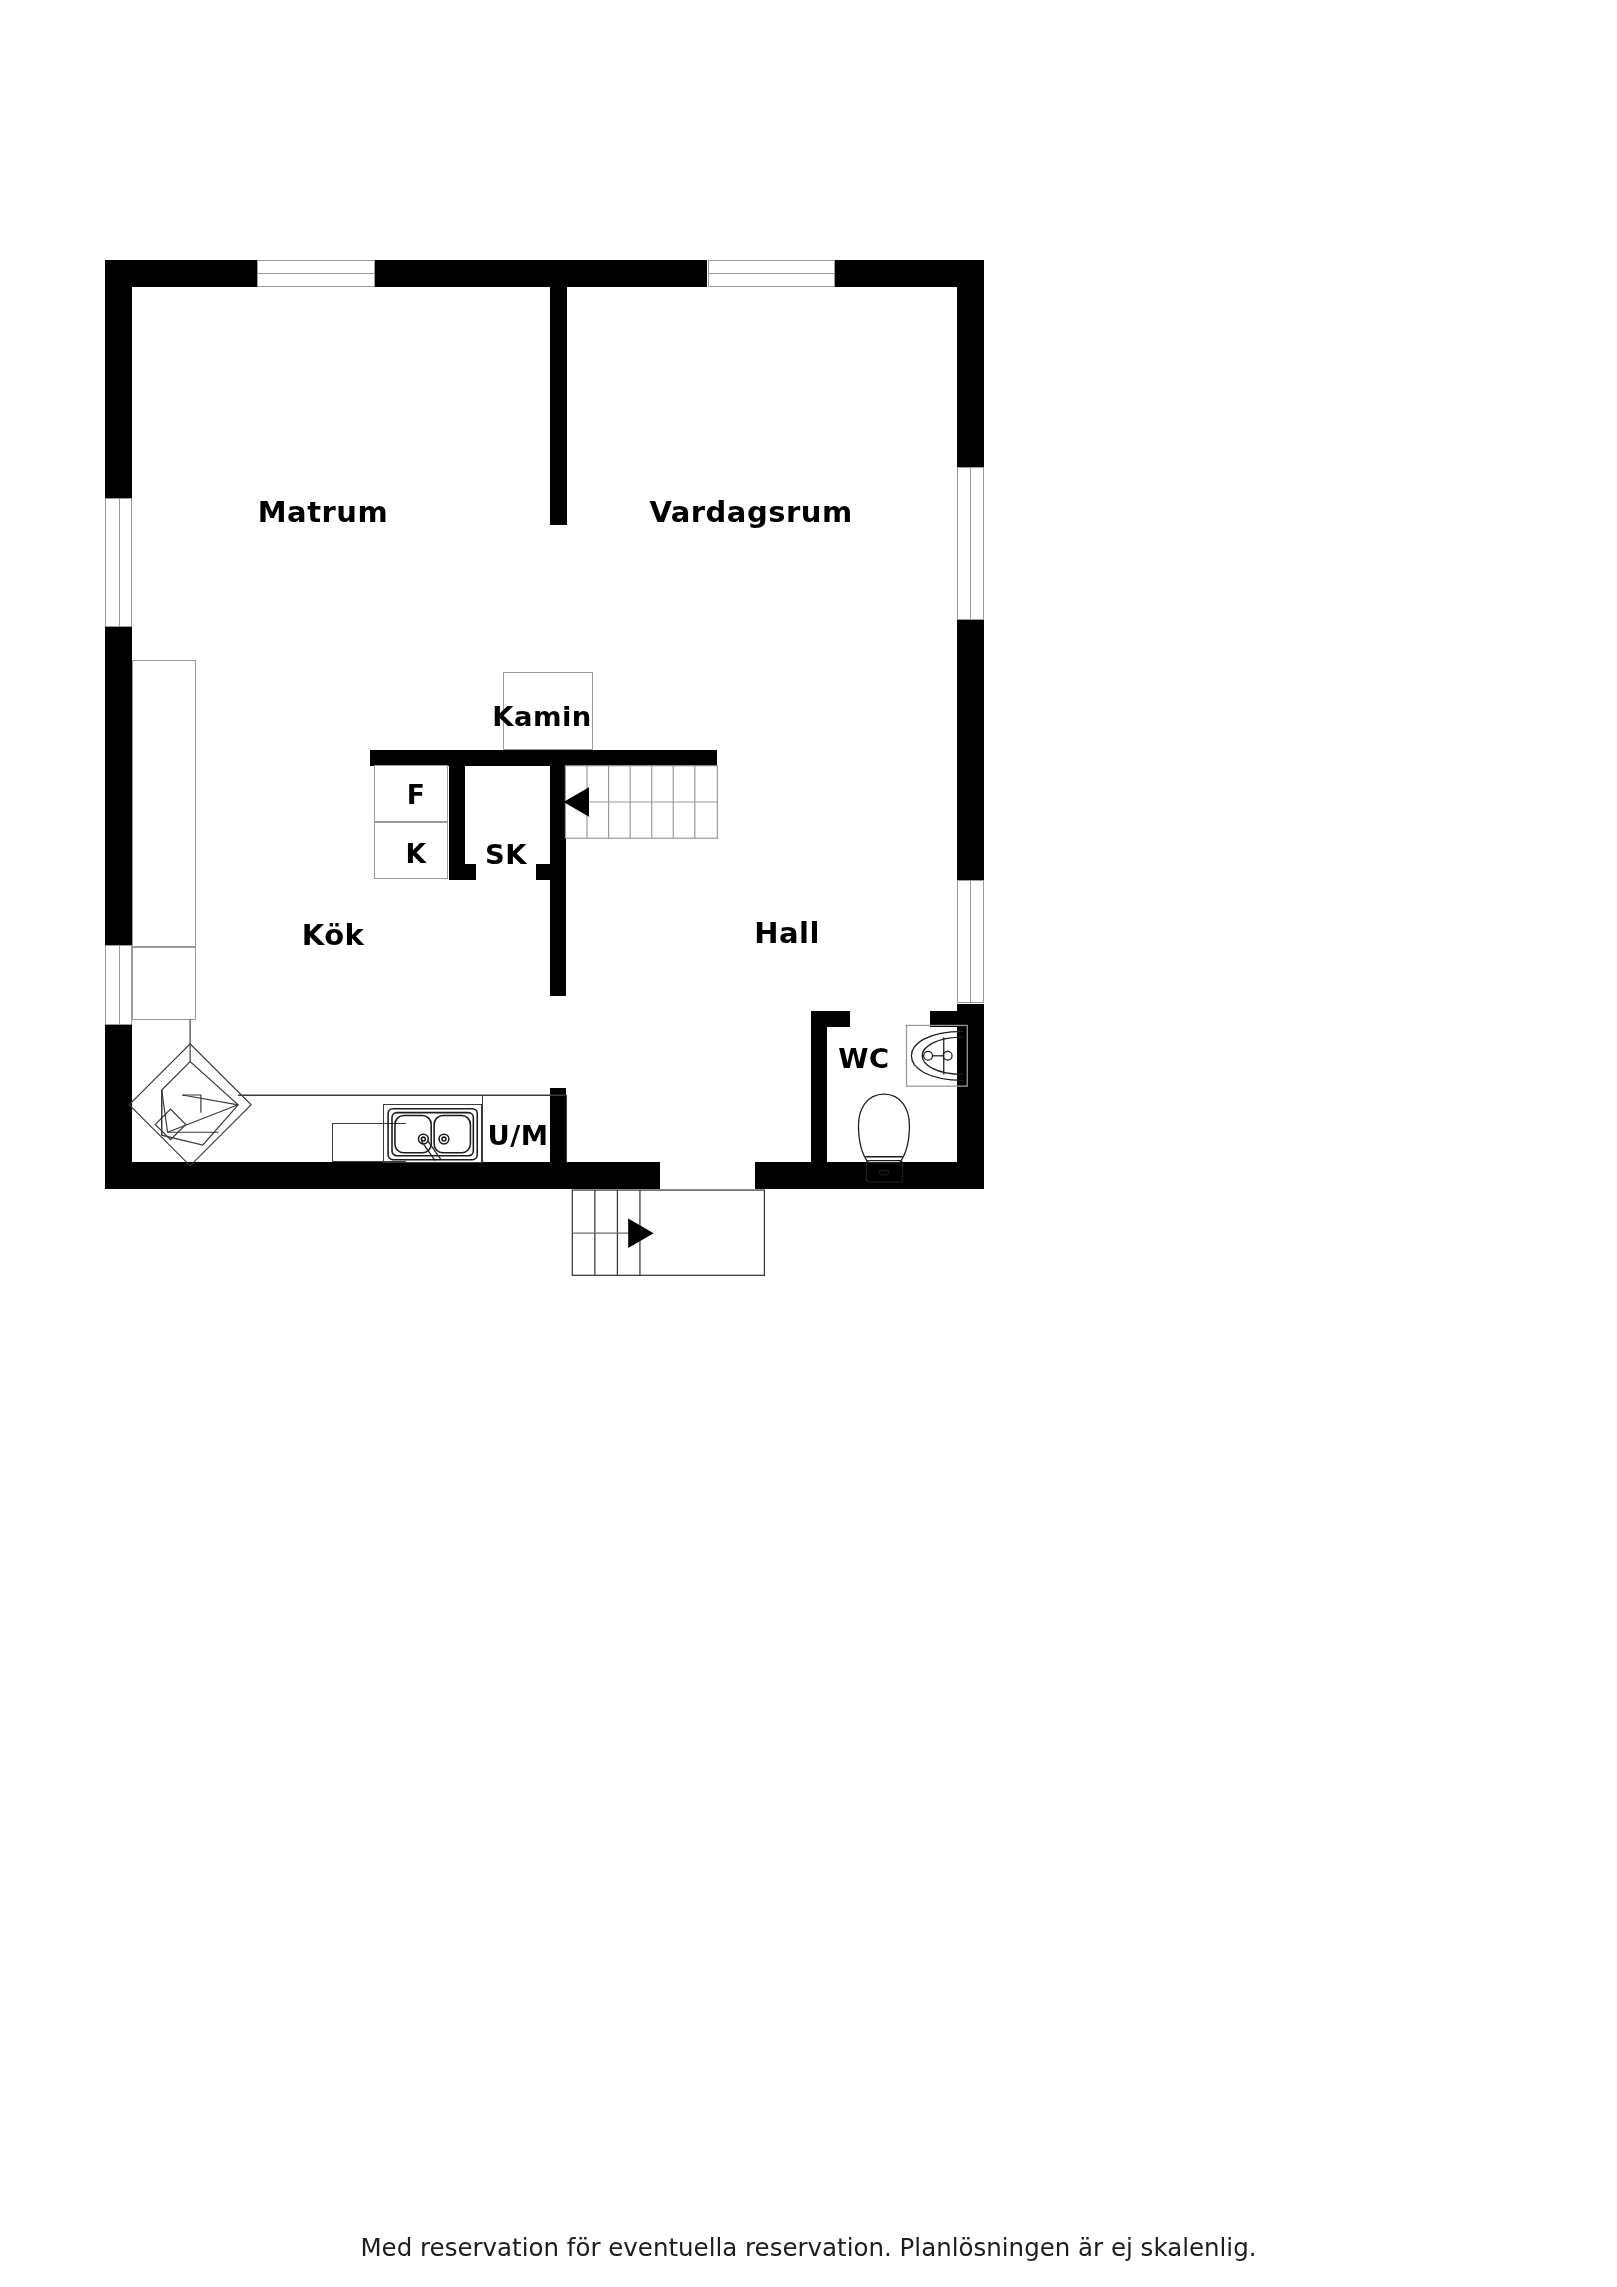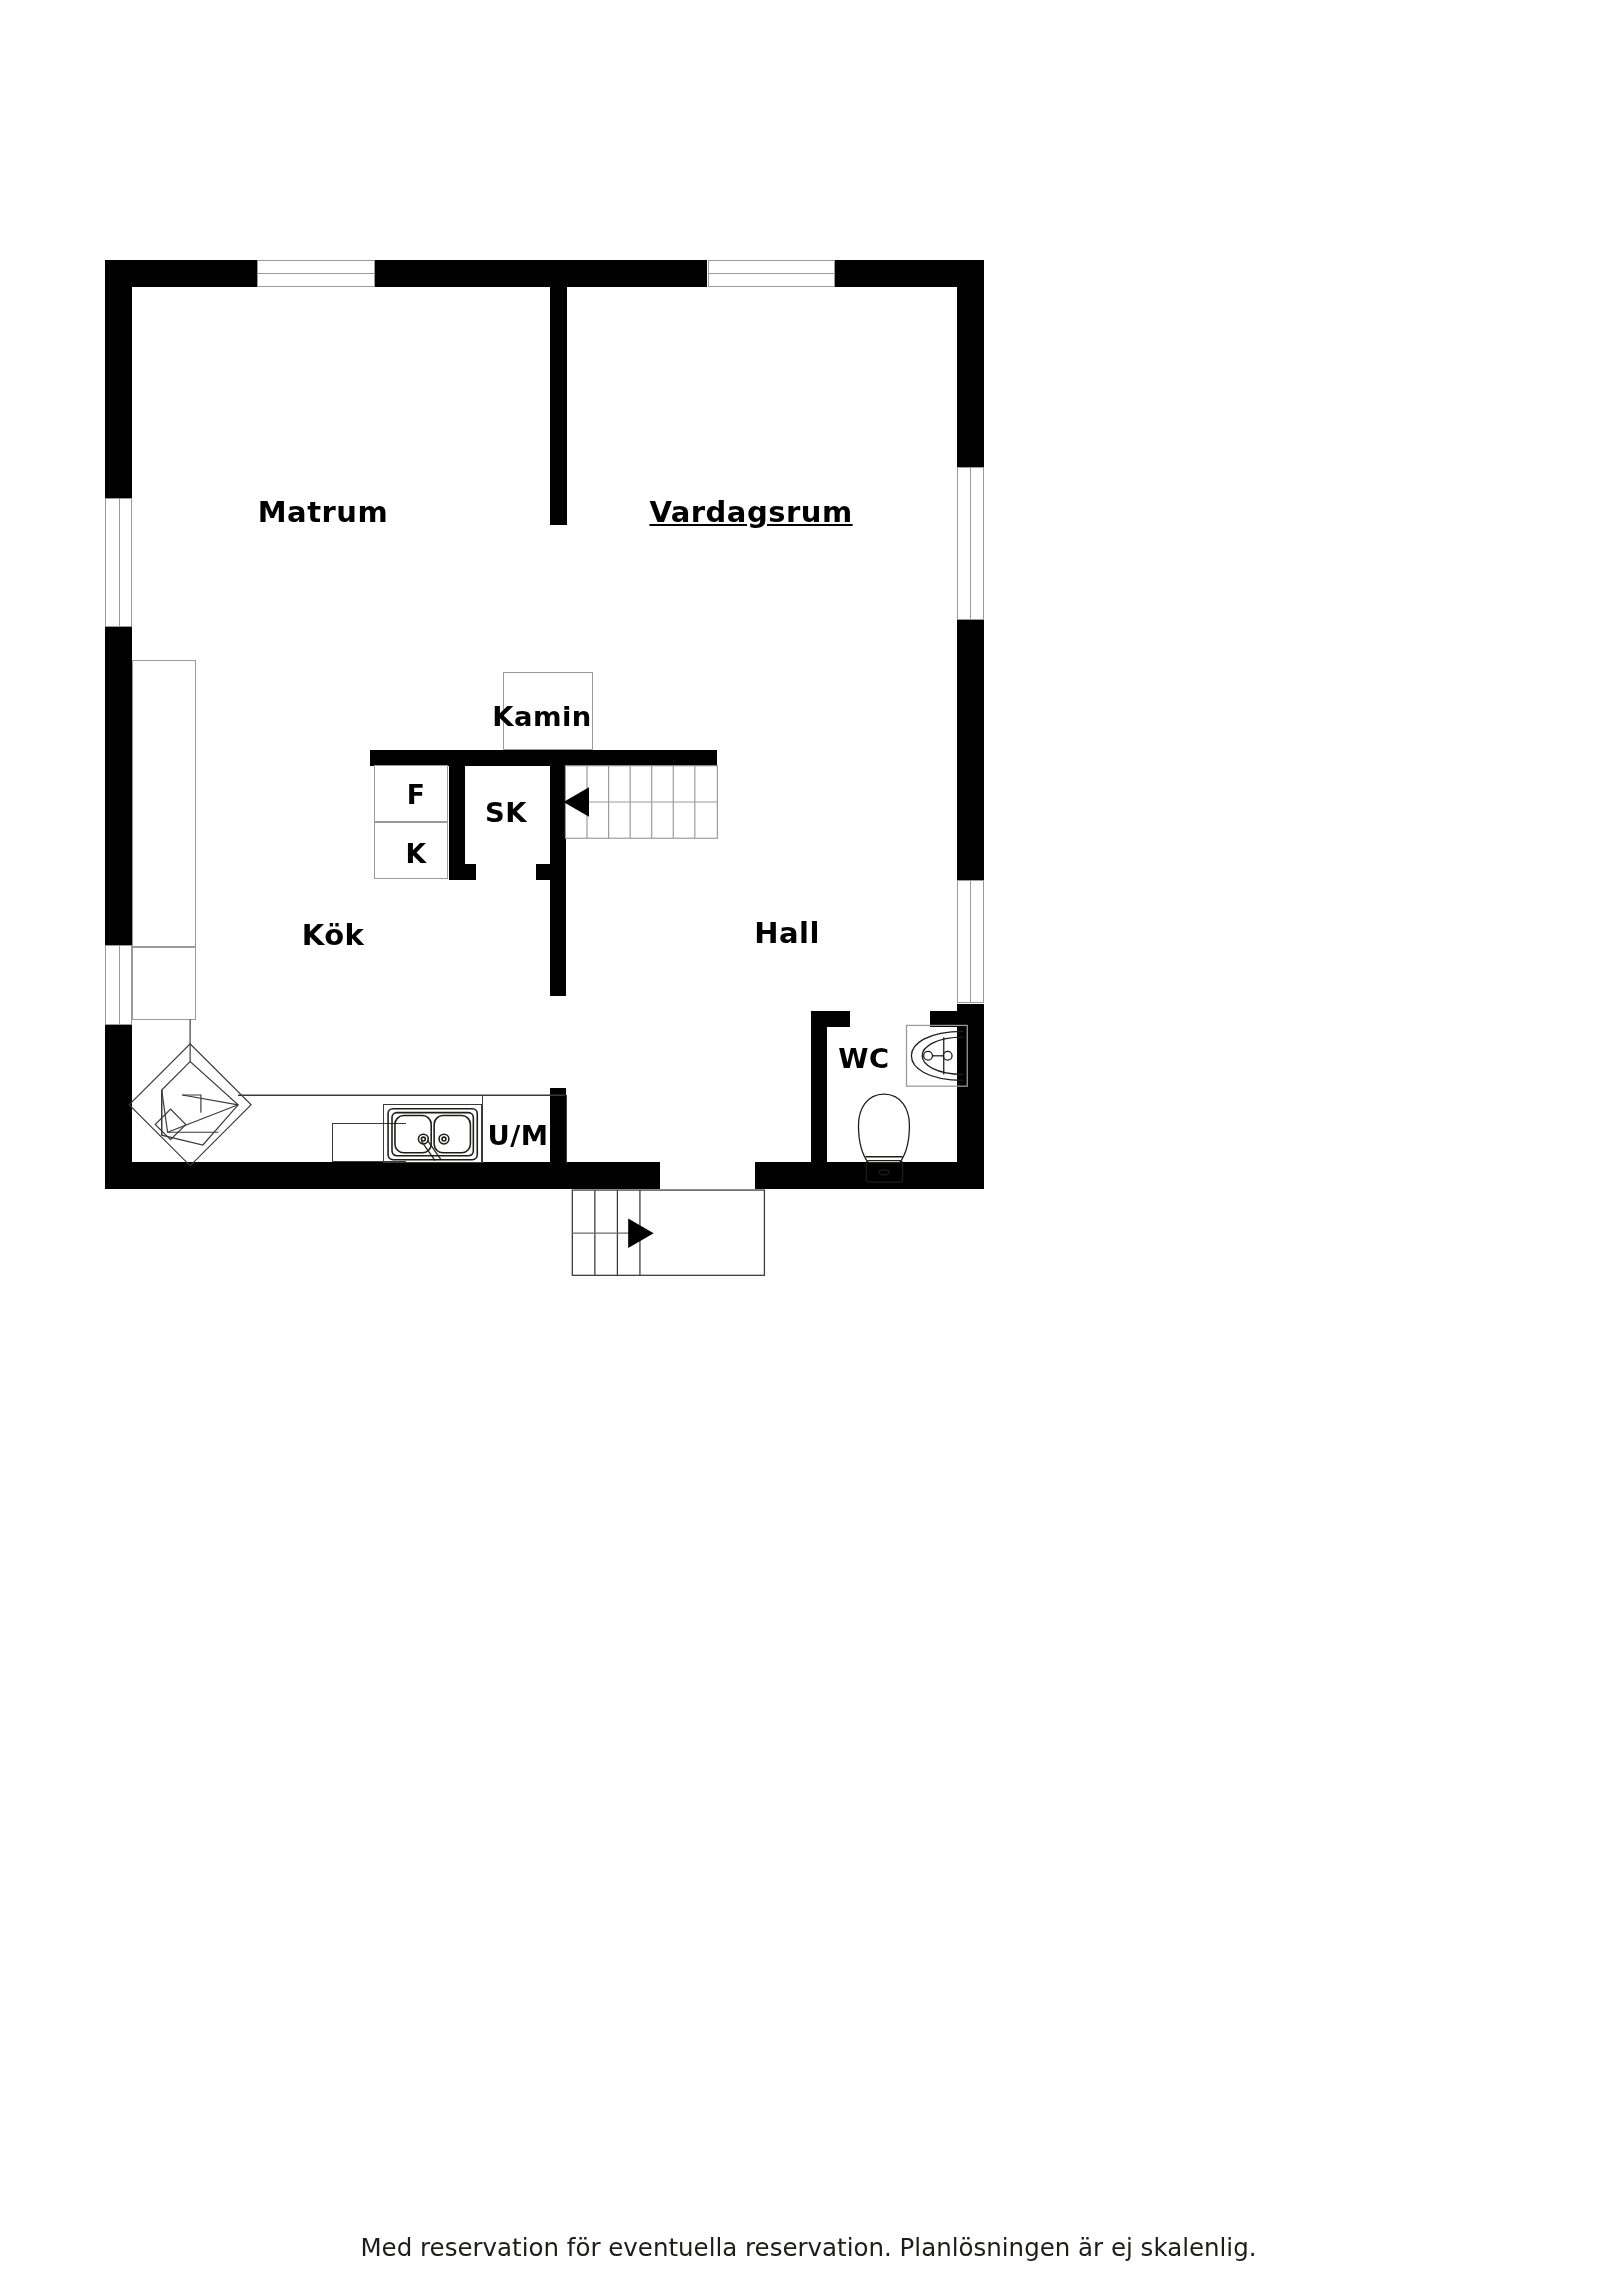--- a/index.html
+++ b/index.html
@@ -172,31 +172,31 @@
                L 918 1186 C 924 1178 928 1164 928 1148 C 928 1132 920 1116 902 1116 Z"></path>
       <path d="M 883 1180 L 921 1180"></path>
       <rect x="884" y="1184" width="37" height="22" rx="3"></rect>
       <ellipse cx="902" cy="1196" rx="5" ry="2.5"></ellipse>
     </g>
 
   </svg>
 
   <div class="label lg" style="left:323px;top:512px;">Matrum</div>
 
-  <div class="label lg" style="left:751px;top:512px;text-decoration:underline;">Vardagsrum</div>
+  <div class="label lg" style="left:751px;top:512px;">Vardagsrum</div>
 
   <div class="label lg" style="left:333px;top:935px;text-align:right;">Kök</div>
 
   <div class="label lg" style="left:771px;top:933px;margin-left:16px;">Hall</div>
 
   <div class="label md" style="left:864px;top:1058px;">WC</div>
 
   <div class="label md" style="left:542px;top:716px;">Kamin</div>
 
-  <div class="label md" style="left:506px;top:812px;">SK</div>
+  <div class="label md" style="left:506px;top:854px;">SK</div>
 
   <div class="label sm" style="left:416px;top:794px;">F</div>
 
   <div class="label sm" style="left:416px;top:853px;">K</div>
 
   <div class="label md" style="left:518px;top:1135px;">U/M</div>
 
   <div class="caption" style="top:2233px;">Med reservation för eventuella reservation. Planlösningen är ej skalenlig.</div>
 
 </div>

